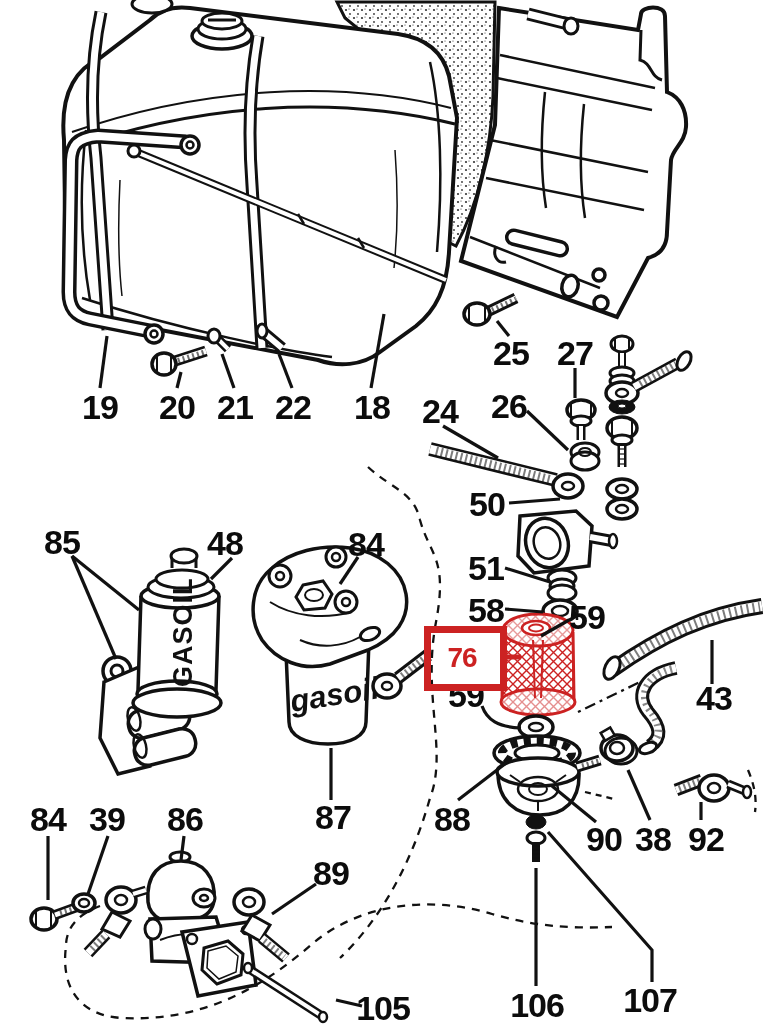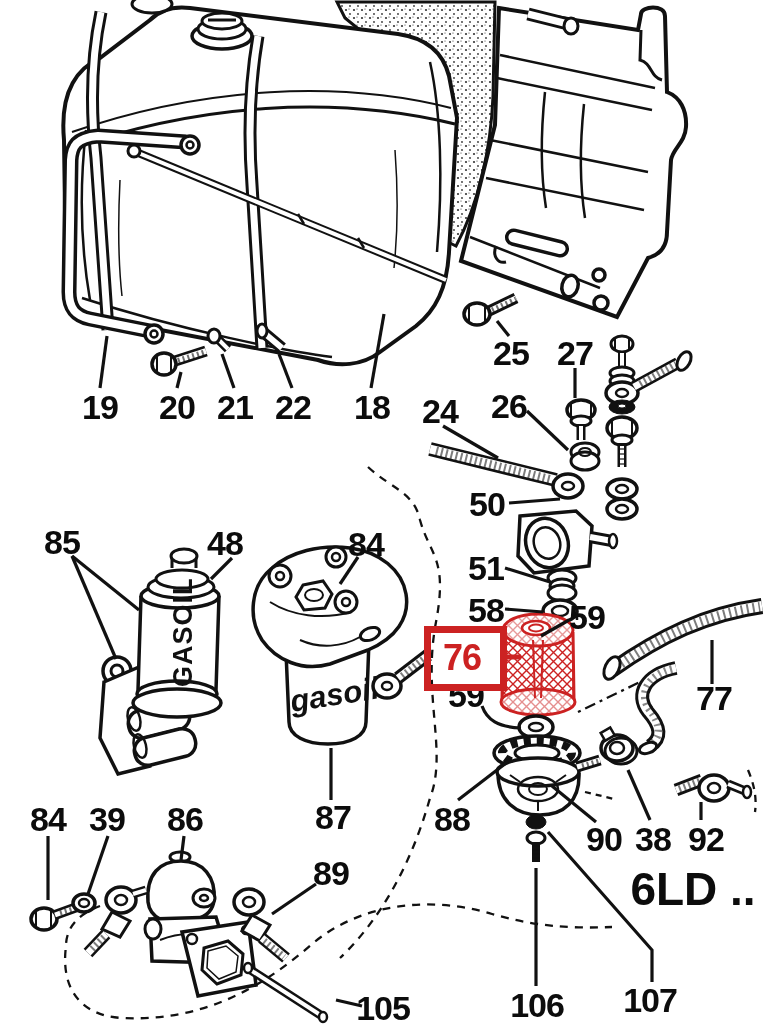--- a/index.html
+++ b/index.html
@@ -1,21 +1,21 @@
 <!DOCTYPE html>
 <html><head>
 <meta charset="utf-8">
 <style>
   html,body{margin:0;padding:0;background:#888;}
   .stage{position:relative;width:764px;height:1025px;background:#ffffff;overflow:hidden;
          font-family:"Liberation Sans",sans-serif;}
   .stage svg{position:absolute;left:0;top:0;}
   .pn{position:absolute;transform:translate(-50%,-50%);font:bold 34px "Liberation Sans",sans-serif;
       color:#0c0c0c;white-space:nowrap;letter-spacing:-1px;z-index:5;text-align:center;}
-  .pn.red{color:#cc2222;font-size:36px;z-index:7;}
+  .pn.red{color:#cc2222;font-size:28px;z-index:7;}
   .pn.model{font-size:46px;letter-spacing:0;}
   .hl-box{position:absolute;left:424px;top:626px;width:83px;height:65px;border:7px solid #cc2222;
           box-sizing:border-box;background:transparent;z-index:6;}
 </style>
 </head>
 <body>
 
 <div class="stage">
 
 <svg width="764" height="1025" viewBox="0 0 764 1025">
@@ -363,32 +363,31 @@
 <div class="pn" style="left:509px;top:406px">26</div>
 <div class="pn" style="left:575px;top:353px">27</div>
 <div class="pn" style="left:62px;top:542px">85</div>
 <div class="pn" style="left:225px;top:543px">48</div>
 <div class="pn" style="left:366px;top:544px">84</div>
 <div class="pn" style="left:487px;top:504px">50</div>
 <div class="pn" style="left:486px;top:568px">51</div>
 <div class="pn" style="left:486px;top:610px">58</div>
 <div class="pn" style="left:587px;top:617px">59</div>
 <div class="pn" style="left:466px;top:695px">59</div>
-<div class="pn" style="left:714px;top:698px">77</div>
+<div class="pn" style="left:714px;top:698px">43</div>
 <div class="pn" style="left:48px;top:819px">84</div>
 <div class="pn" style="left:107px;top:819px">39</div>
 <div class="pn" style="left:185px;top:819px">86</div>
 <div class="pn" style="left:333px;top:817px">87</div>
 <div class="pn" style="left:452px;top:819px">88</div>
 <div class="pn" style="left:331px;top:873px">89</div>
 <div class="pn" style="left:604px;top:839px">90</div>
 <div class="pn" style="left:653px;top:839px">38</div>
 <div class="pn" style="left:706px;top:839px">92</div>
 <div class="pn" style="left:383px;top:1008px">105</div>
 <div class="pn" style="left:537px;top:1005px">106</div>
 <div class="pn" style="left:650px;top:1000px">107</div>
 
 <div class="hl-box"></div>
 <div class="pn red" style="left:462px;top:658px">76</div>
 
-<div class="pn model" style="left:693px;top:889px">6LD ..</div>
 
 </div>
 
 </body></html>

